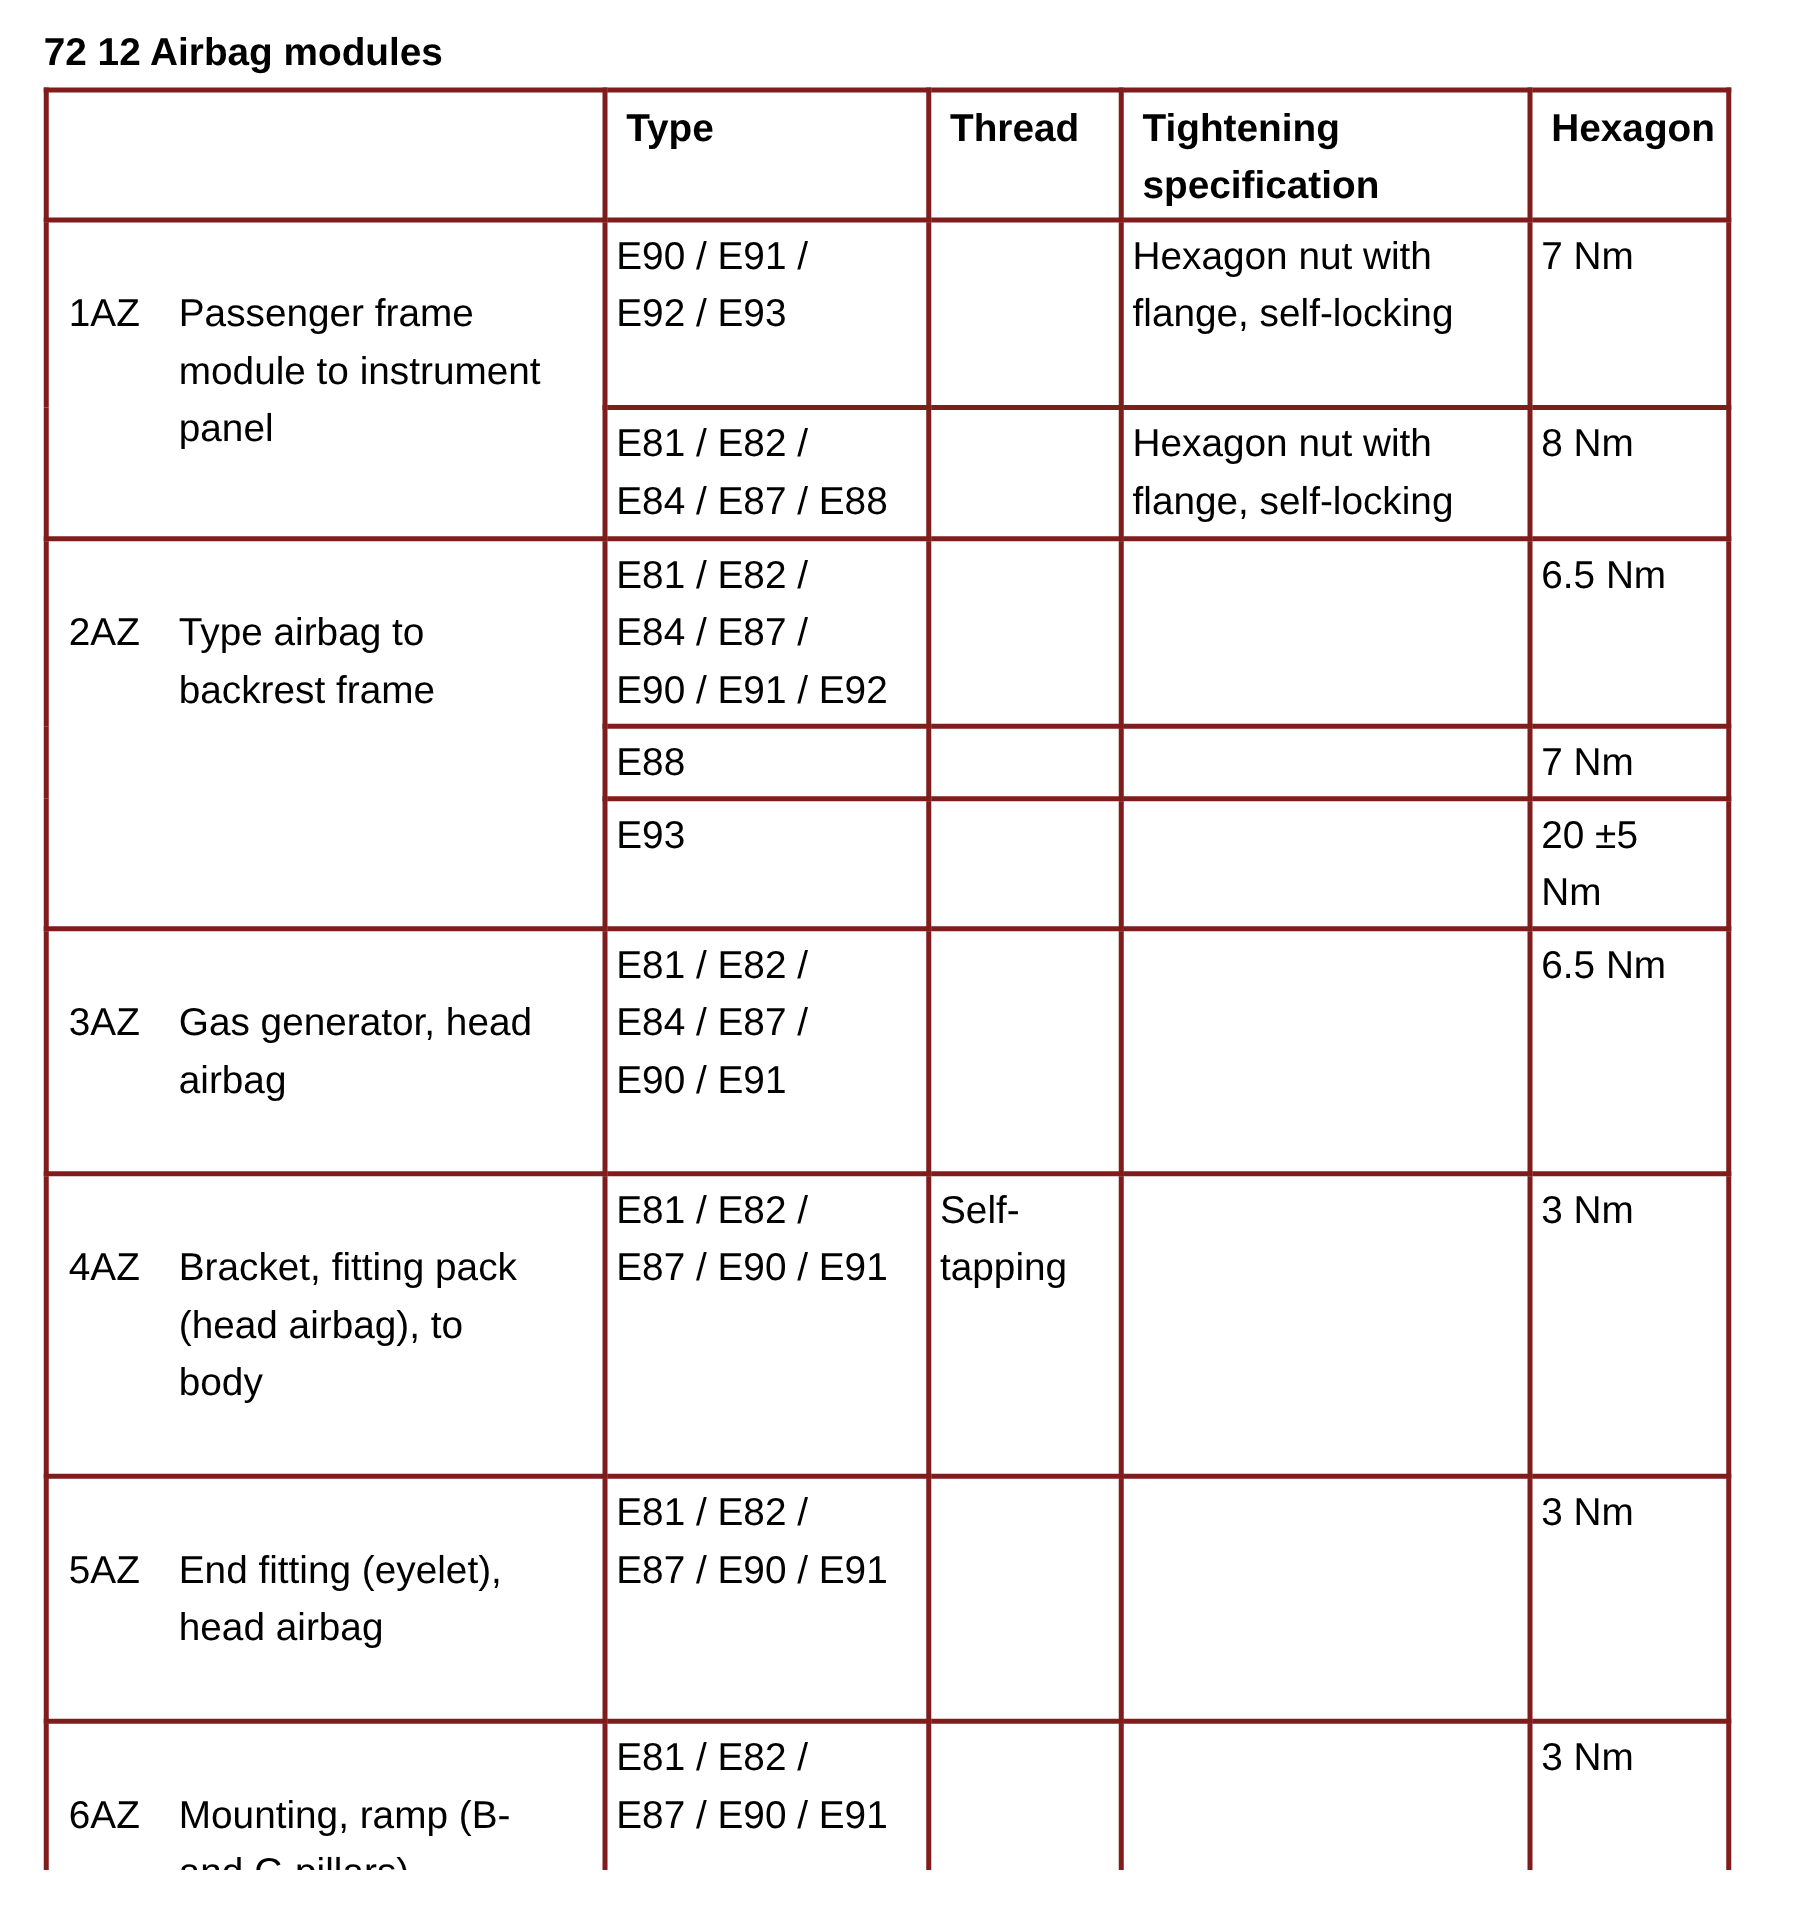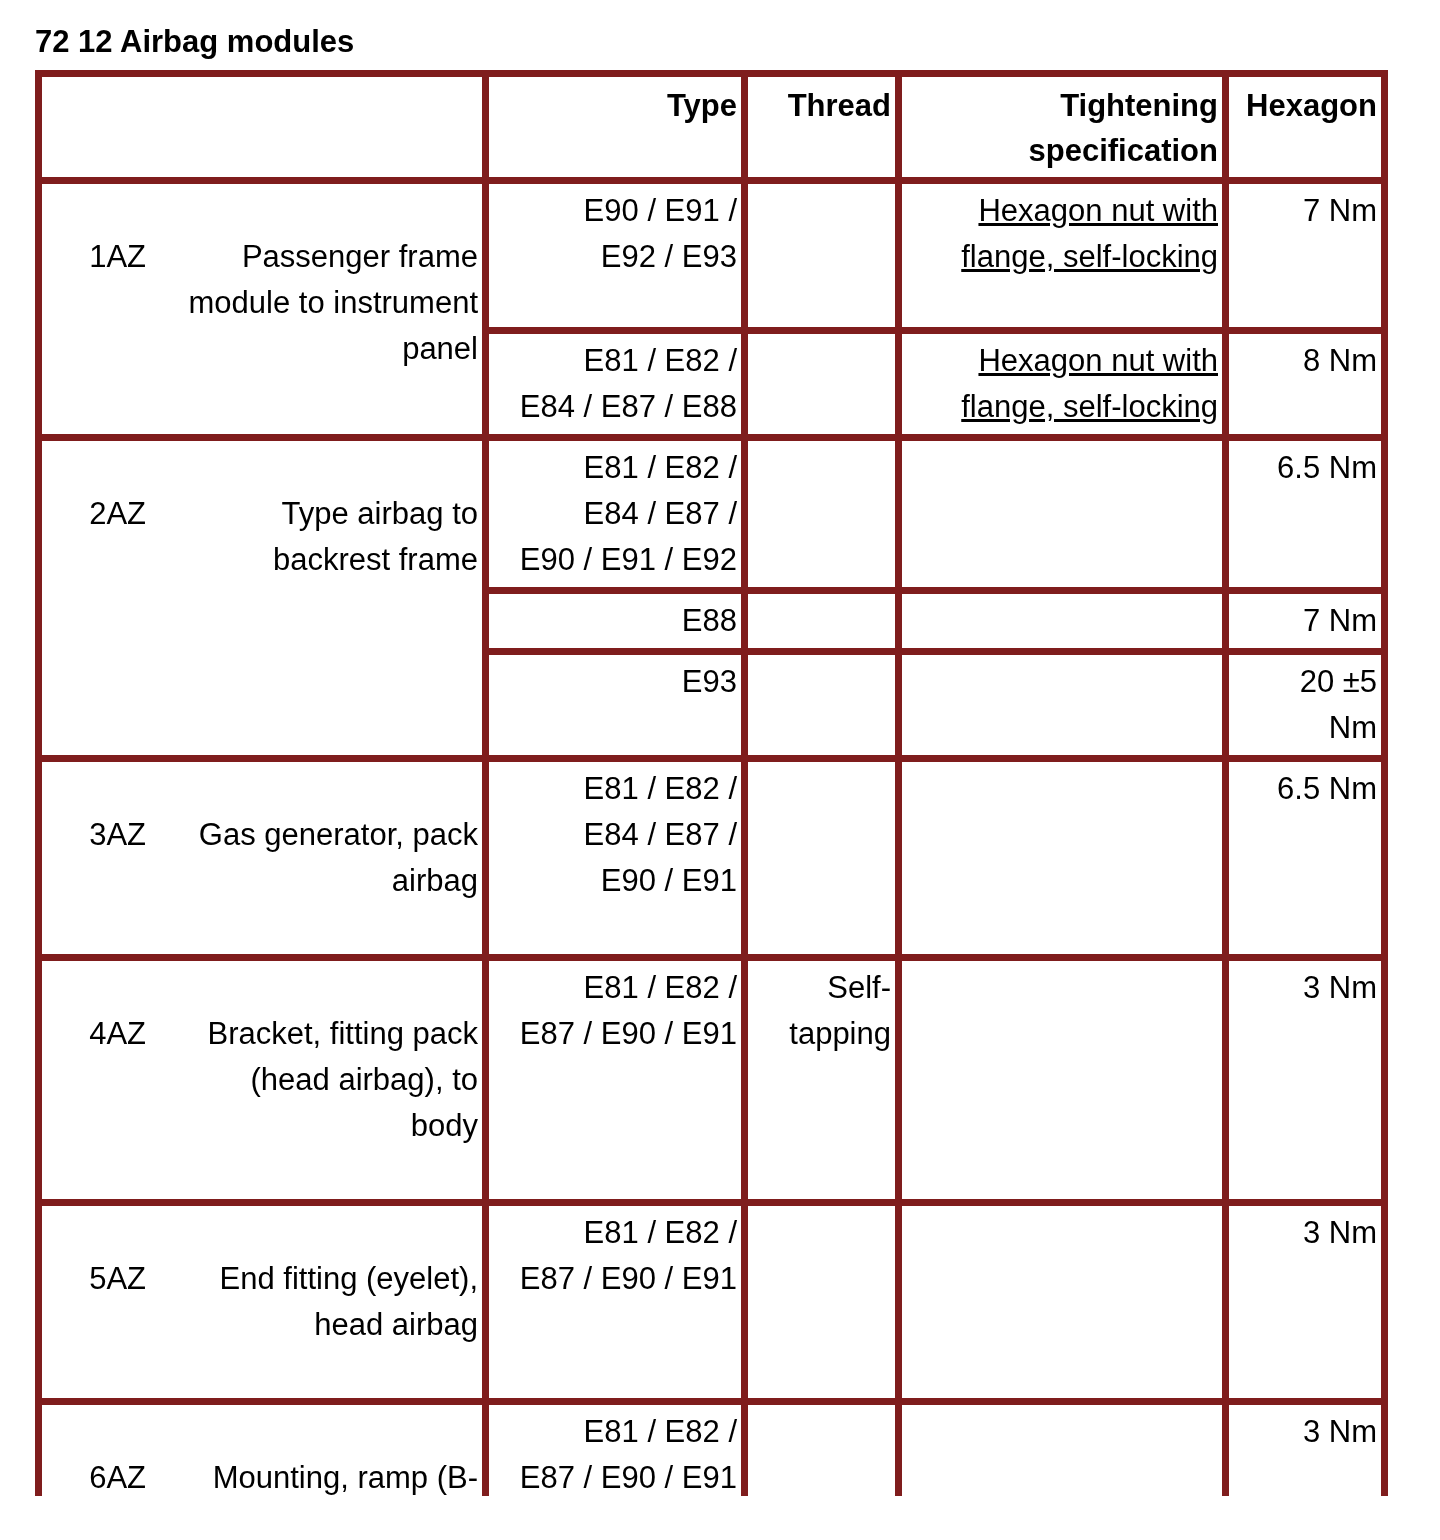--- a/index.html
+++ b/index.html
@@ -23,38 +23,37 @@
     margin: 0 0 10px 0;
     letter-spacing: 0;
   }
   table.spec {
     border-collapse: collapse;
     table-layout: fixed;
     width: 1346px;
   }
   table.spec th,
   table.spec td {
-    border: 7px solid #7f1d1d;
+    border: 4px solid #7f1d1d;
     vertical-align: top;
     font-size: 31px;
     line-height: 46px;
     font-weight: normal;
-    text-align: right;
+    text-align: left;
     padding: 4px 4px 4px 7px;
     overflow: hidden;
     white-space: pre-line;
   }
   table.spec th {
     font-weight: bold;
     padding: 6px 4px 4px 15px;
     line-height: 45px;
   }
   td.indent {
     padding-left: 19px;
-    text-decoration: underline;
   }
   
   .idcell {
     display: flex;
     align-items: flex-start;
     padding-left: 9px;
   }
   .gid {
     width: 88px;
     flex: 0 0 88px;
@@ -152,21 +151,21 @@
       <td></td>
       <td class="indent"></td>
       <td>20 ±5
 Nm</td>
     </tr>
 
     <tr class="rh6">
       <td>
         <div class="idcell">
           <span class="gid">3AZ</span>
-          <span class="gdesc">Gas generator, pack
+          <span class="gdesc">Gas generator, head
 airbag</span>
         </div>
       </td>
       <td>E81 / E82 /
 E84 / E87 /
 E90 / E91</td>
       <td></td>
       <td class="indent"></td>
       <td>6.5 Nm</td>
     </tr>

